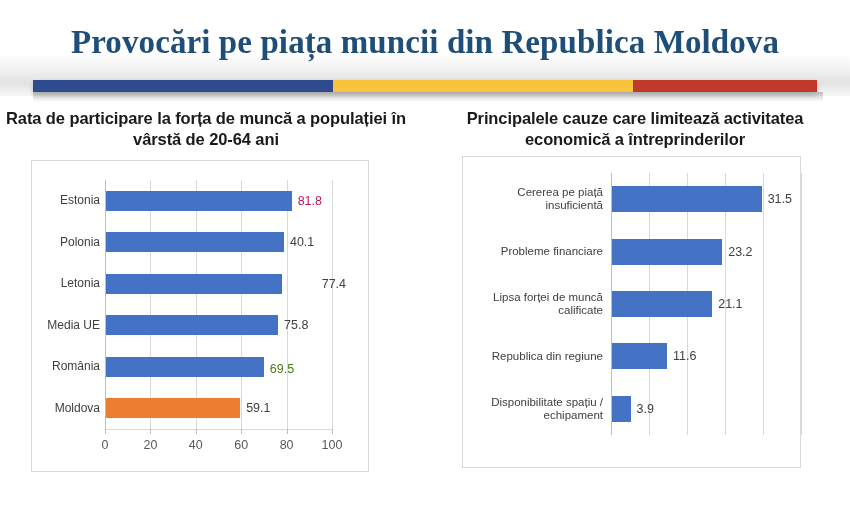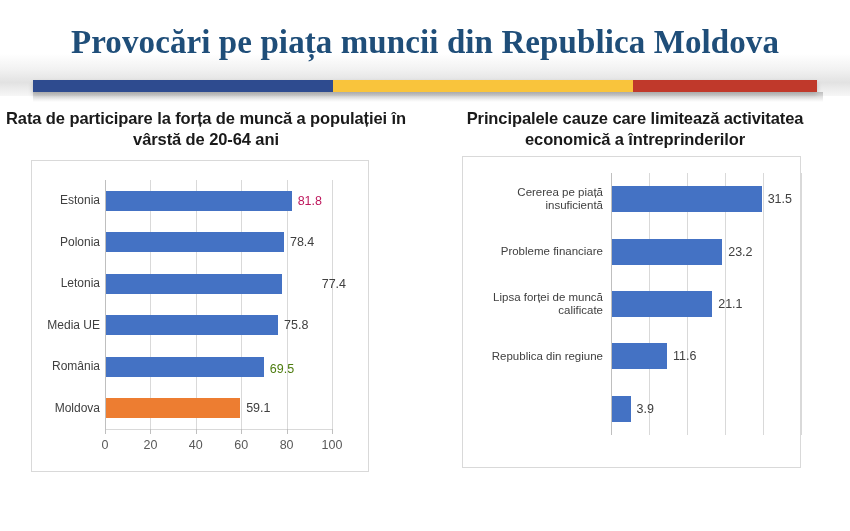--- a/index.html
+++ b/index.html
@@ -193,21 +193,21 @@
       <div class="gridline" style="left: 300px; top: 19px; height: 249px; background: rgb(217, 217, 217);"></div>
       <div class="cat-label" style="left: -12px; width: 80px; color: rgb(64, 64, 64); top: 33.25px;">
         <div>Estonia</div>
       </div>
       <div class="bar" style="left: 74px; top: 29.75px; width: 185.686px; height: 20px; background: rgb(68, 114, 196);"></div>
       <div class="bar-value" style="left: 265.686px; color: #be185d; top: 32.75px;">81.8</div>
       <div class="cat-label" style="left: -12px; width: 80px; color: rgb(64, 64, 64); top: 74.75px;">
         <div>Polonia</div>
       </div>
       <div class="bar" style="left: 74px; top: 71.25px; width: 177.968px; height: 20px; background: rgb(68, 114, 196);"></div>
-      <div class="bar-value" style="left: 257.968px; color: rgb(64, 64, 64); top: 74.25px;">78.4</div>
+      <div class="bar-value" style="left: 257.968px; color: rgb(64, 64, 64); top: 74.25px;">40.1</div>
       <div class="cat-label" style="left: -12px; width: 80px; color: rgb(64, 64, 64); top: 116.25px;">
         <div>Letonia</div>
       </div>
       <div class="bar" style="left: 74px; top: 112.75px; width: 175.698px; height: 20px; background: rgb(68, 114, 196);"></div>
       <div class="bar-value" style="left: 255.698px; color: rgb(64, 64, 64); top: 115.75px; margin-left: 34px;">77.4</div>
       <div class="cat-label" style="left: -12px; width: 80px; color: rgb(64, 64, 64); top: 157.75px;">
         <div>Media UE</div>
       </div>
       <div class="bar" style="left: 74px; top: 154.25px; width: 172.066px; height: 20px; background: rgb(68, 114, 196);"></div>
       <div class="bar-value" style="left: 252.066px; color: rgb(64, 64, 64); top: 157.25px;">75.8</div>
@@ -264,16 +264,20 @@
         <div>Lipsa forței de muncă</div>
         <div>calificate</div>
       </div>
       <div class="bar" style="left: 149px; top: 134px; width: 100.225px; height: 26px; background: rgb(68, 114, 196);"></div>
       <div class="bar-value" style="left: 255.225px; color: rgb(64, 64, 64); top: 140px;">21.1</div>
       <div class="cat-label" style="left: 4px; width: 136px; color: rgb(64, 64, 64); top: 192.9px;">
         <div>Republica din regiune</div>
       </div>
       <div class="bar" style="left: 149px; top: 186.4px; width: 55.1px; height: 26px; background: rgb(68, 114, 196);"></div>
       <div class="bar-value" style="left: 210.1px; color: rgb(64, 64, 64); top: 192.4px;">11.6</div>
+      <div class="cat-label" style="left: 4px; width: 136px; color: rgb(64, 64, 64); top: 238.8px;">
+        <div>Disponibilitate spațiu /</div>
+        <div>echipament</div>
+      </div>
       <div class="bar" style="left: 149px; top: 238.8px; width: 18.525px; height: 26px; background: rgb(68, 114, 196);"></div>
       <div class="bar-value" style="left: 173.525px; color: rgb(64, 64, 64); top: 244.8px;">3.9</div>
     </div>
 </div>
 
 </body></html>

